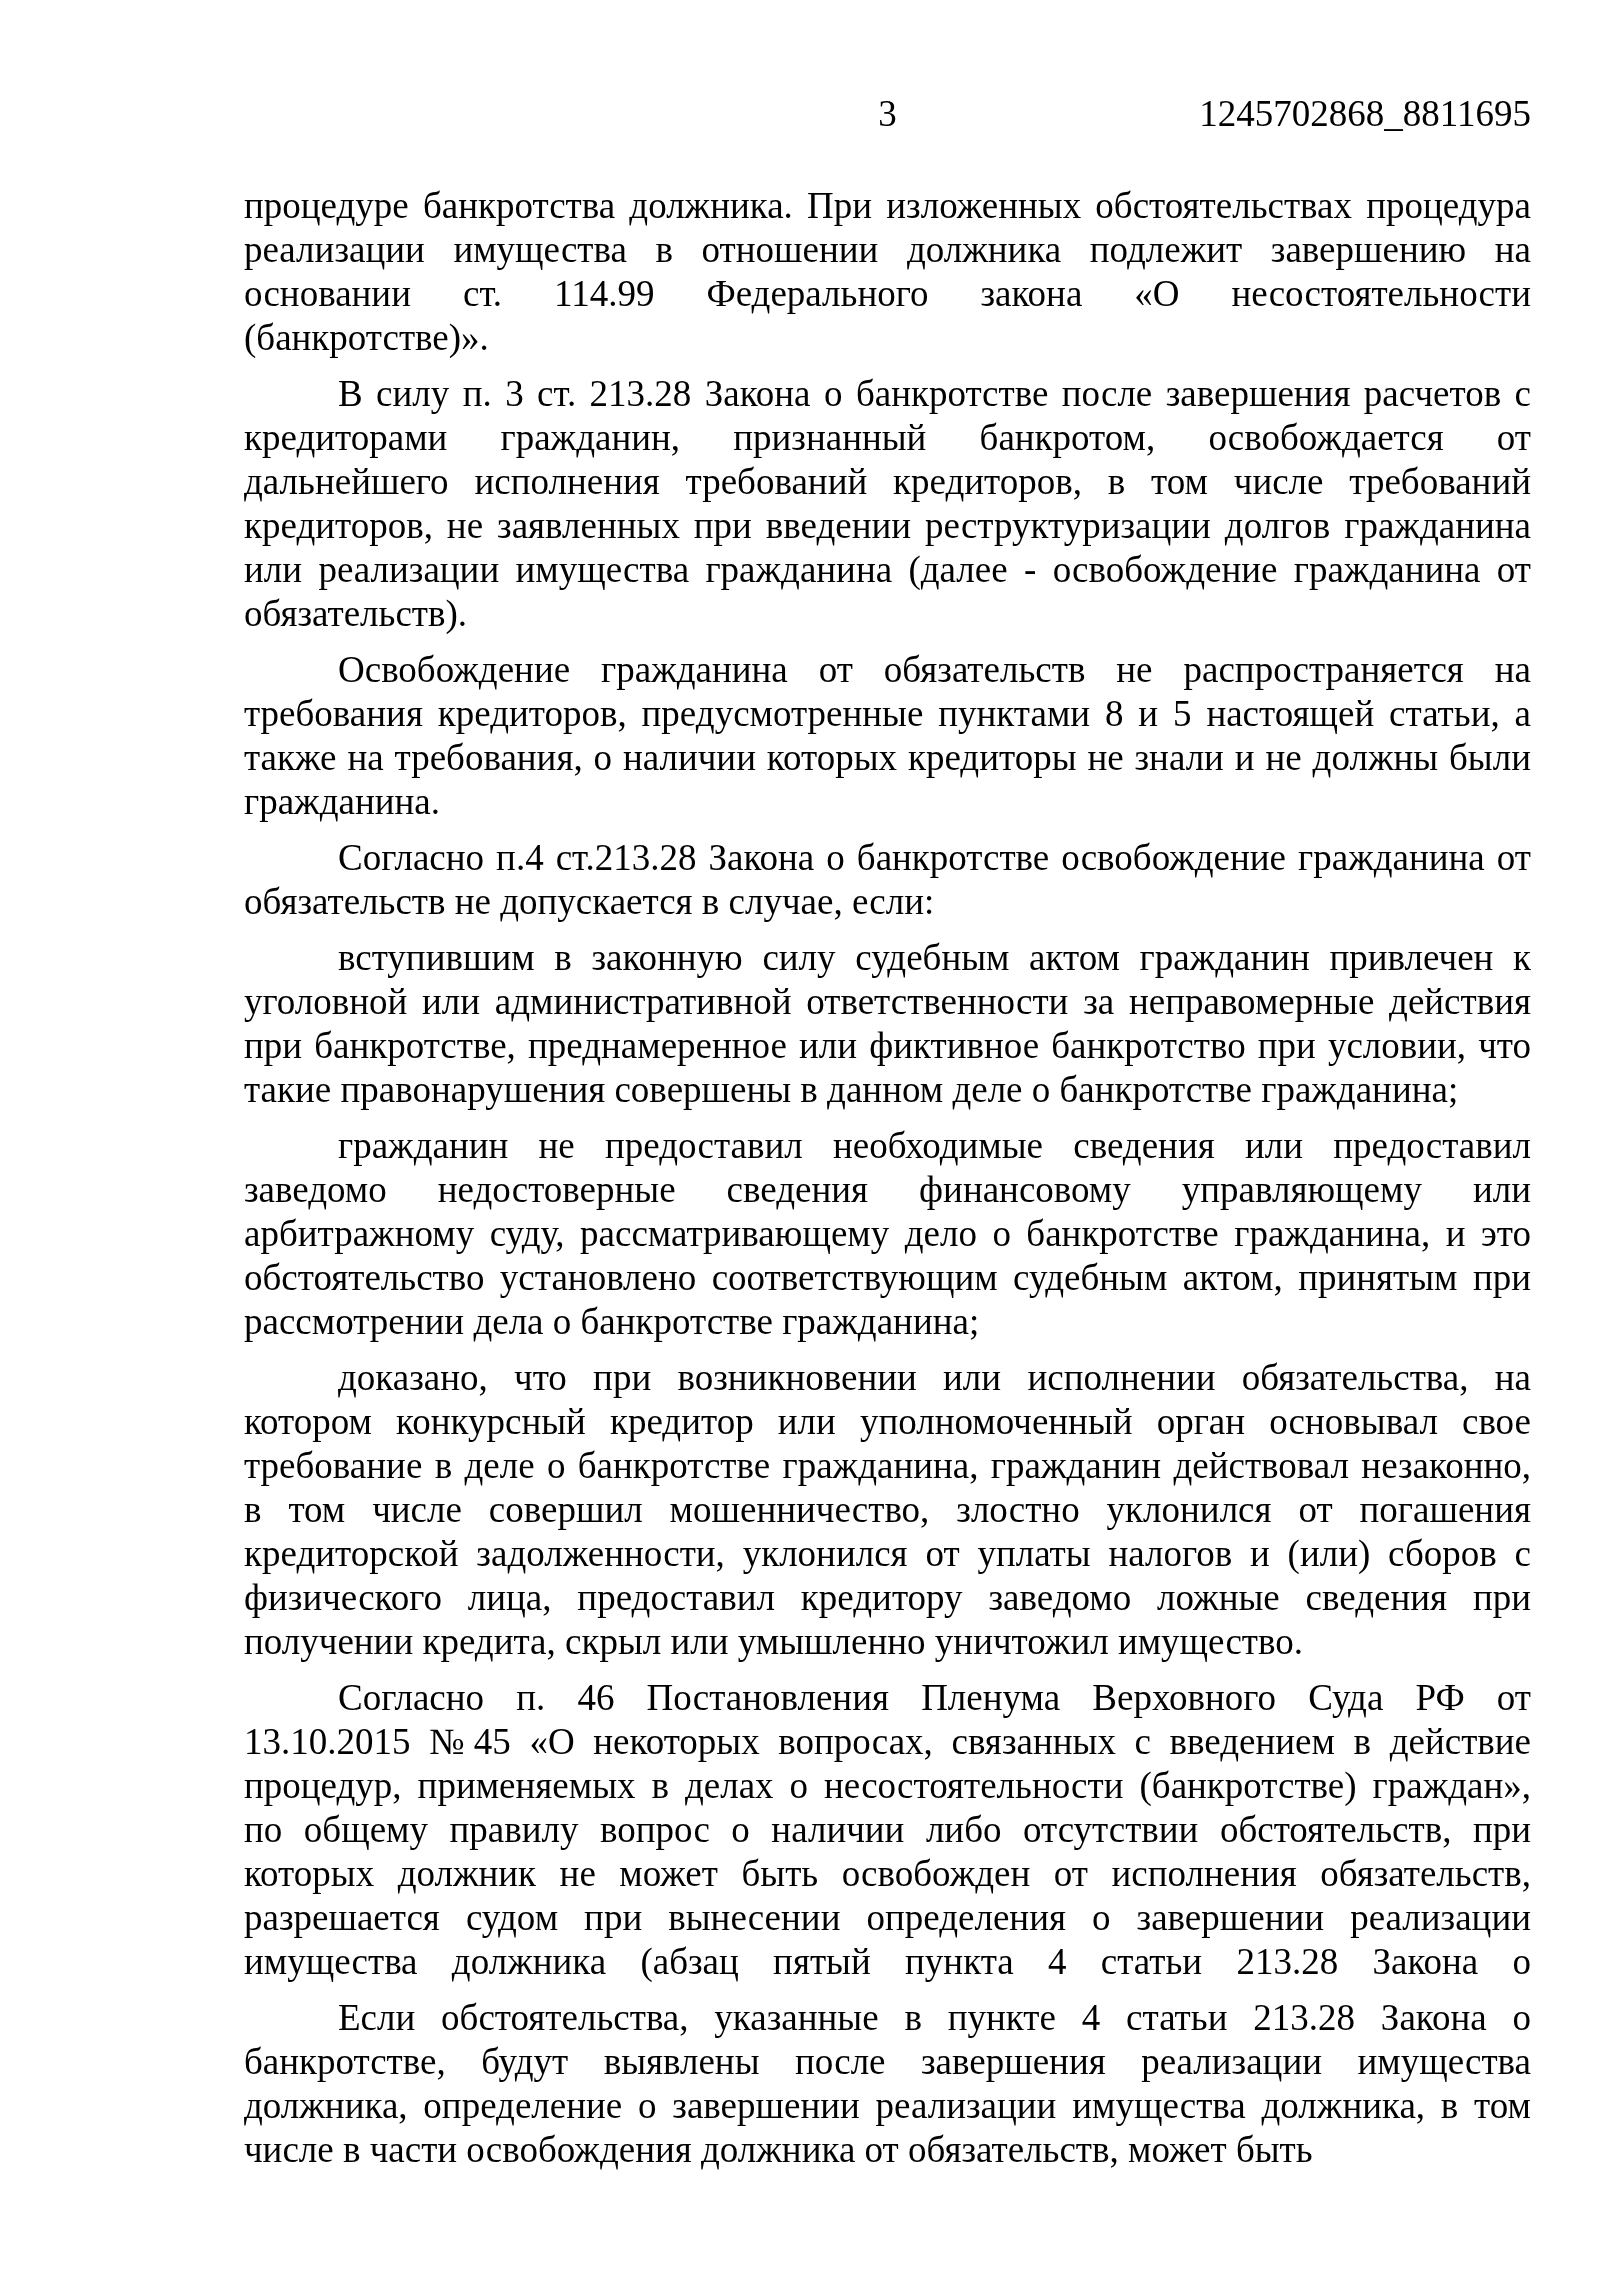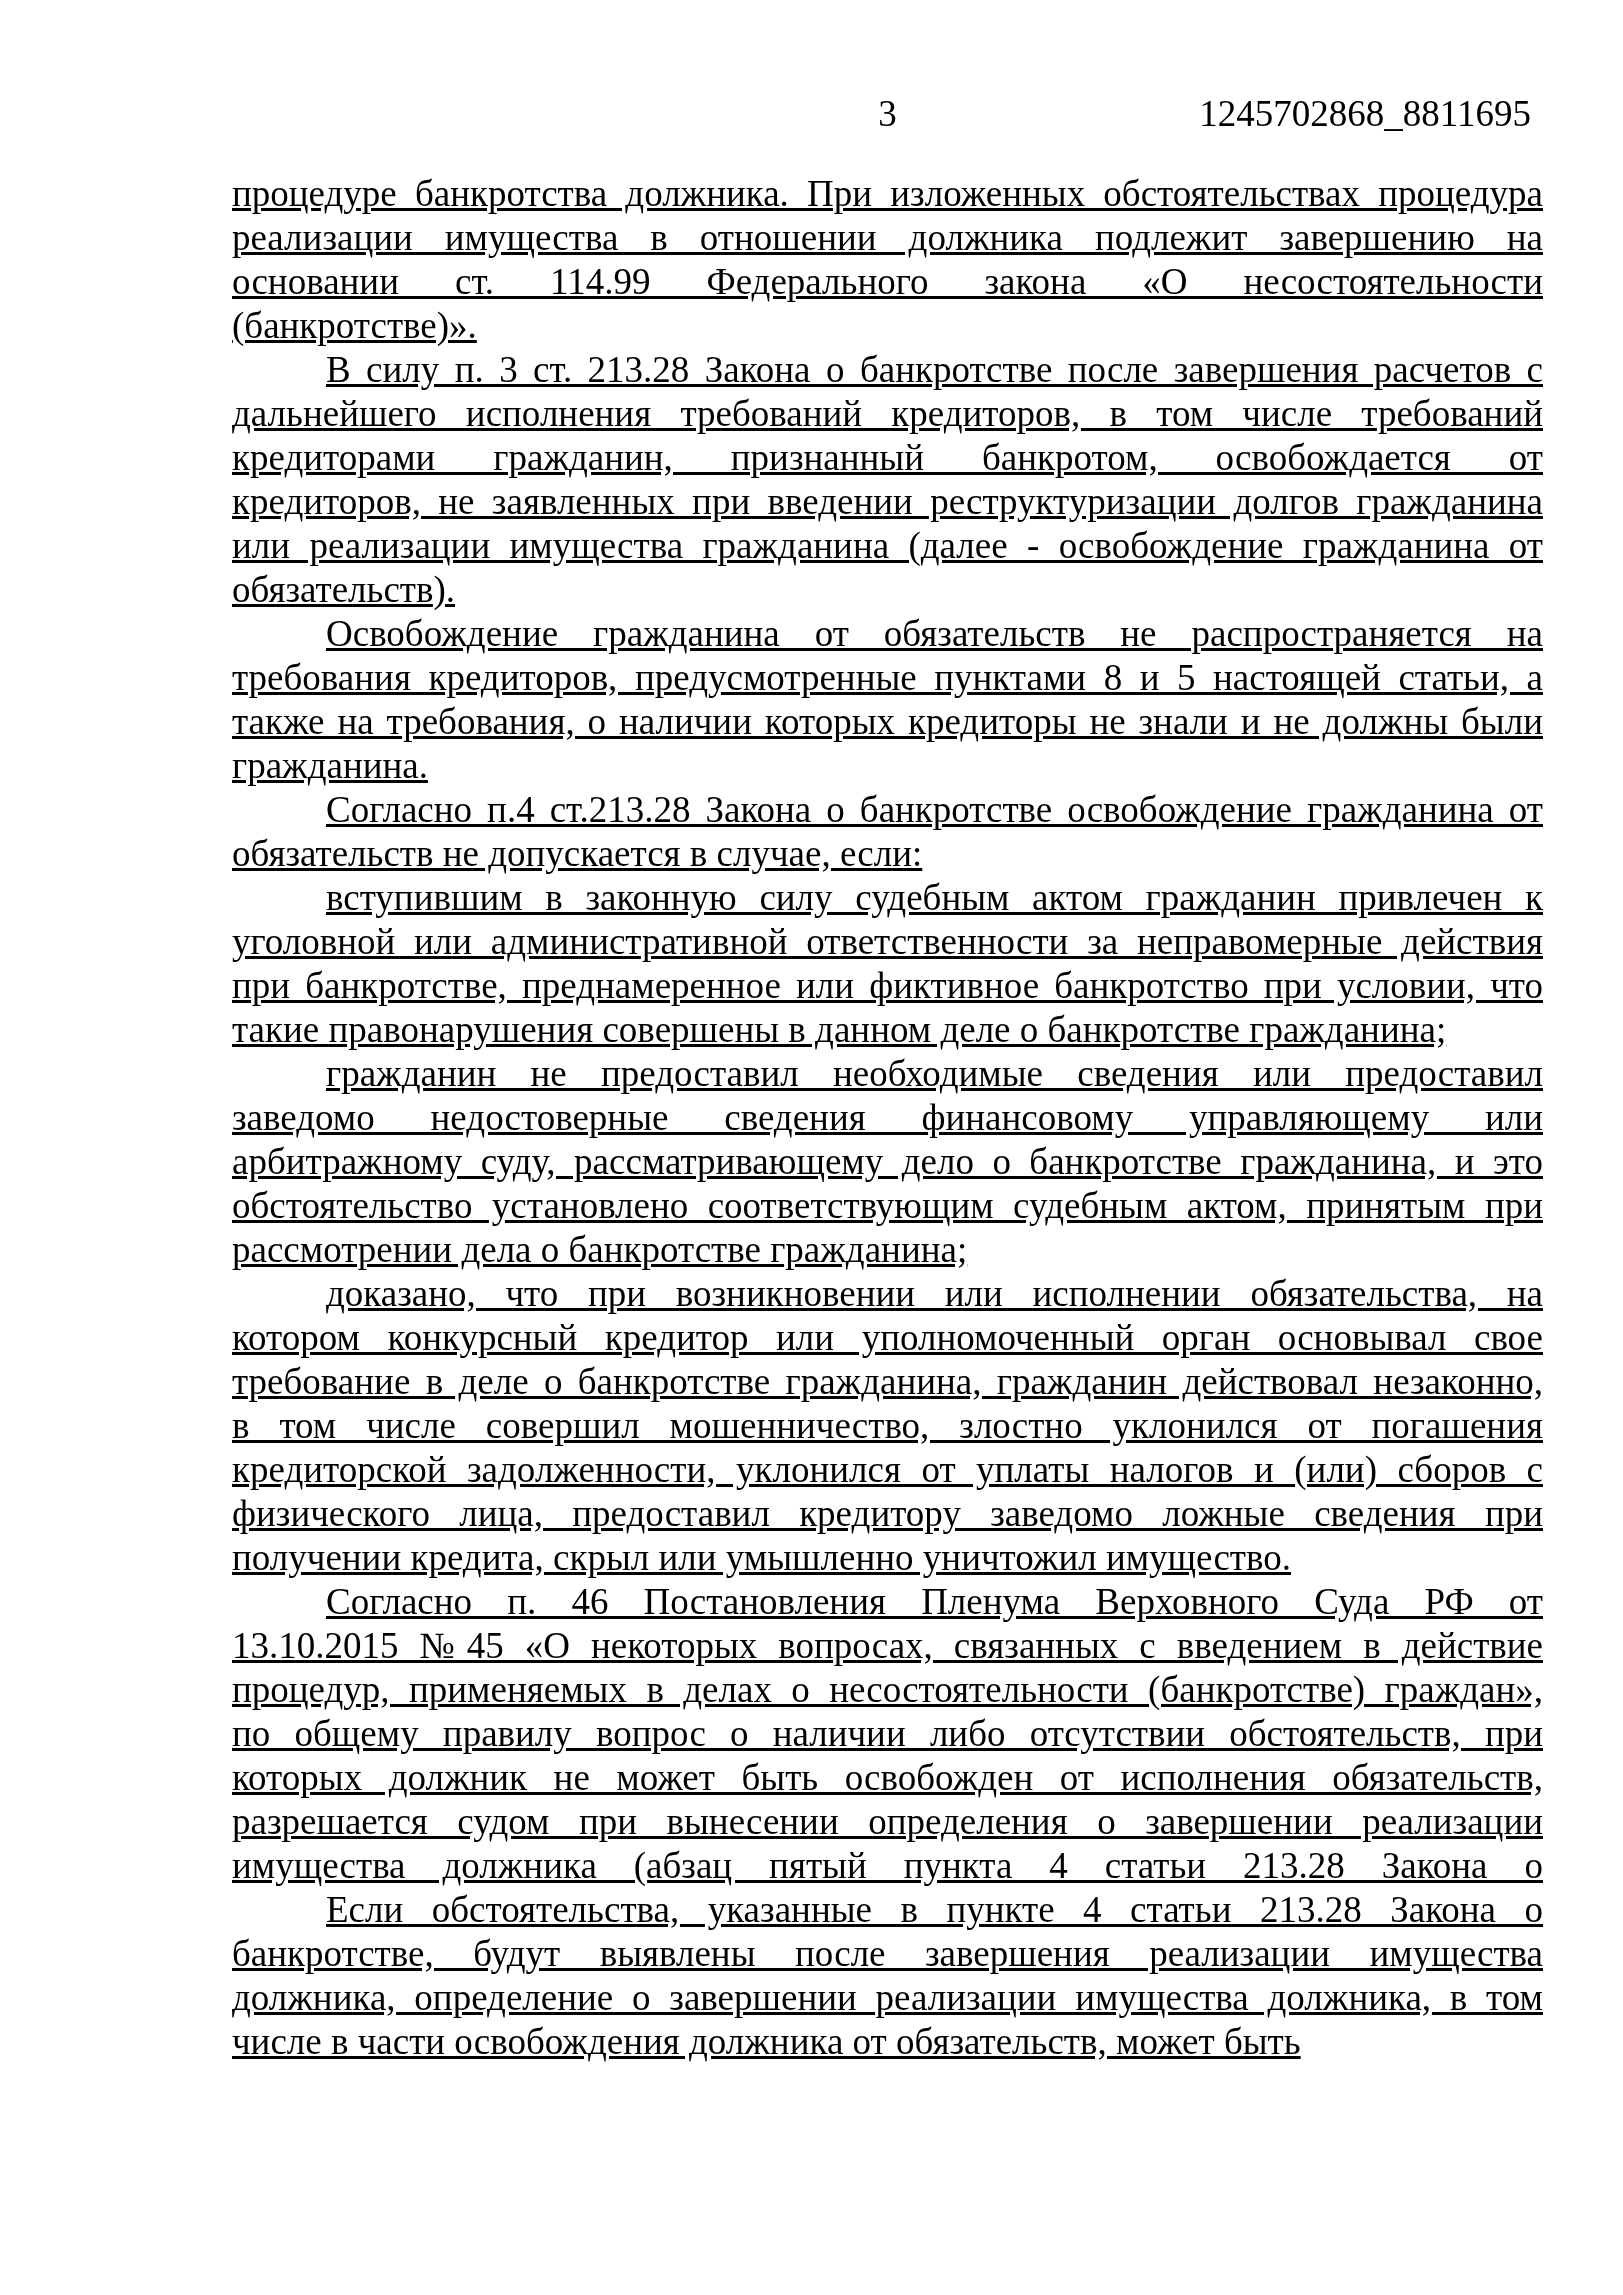--- a/index.html
+++ b/index.html
@@ -38,23 +38,22 @@
   }
   .content {
     position: absolute;
     top: 172px;
     left: 232px;
     right: 80px;
     font-size: 37px;
     line-height: 44px;
   }
   .para {
-    margin: 0;
+    margin: 12px;
     padding: 0;
-    text-decoration: underline;
   }
   .line {
     text-align: justify;
     text-align-last: justify;
     height: 44px;
     overflow: visible;
     white-space: nowrap;
   }
   .line.justified {
     white-space: normal;
@@ -77,22 +76,22 @@
   </div>
   <div class="content">
       <div class="para">
         <div class="line justified">процедуре банкротства должника. При изложенных обстоятельствах процедура</div>
         <div class="line justified">реализации имущества в отношении должника подлежит завершению на</div>
         <div class="line justified">основании ст. 114.99 Федерального закона «О несостоятельности</div>
         <div class="line justified last">(банкротстве)».</div>
       </div>
       <div class="para">
         <div class="line justified indent">В силу п. 3 ст. 213.28 Закона о банкротстве после завершения расчетов с</div>
+        <div class="line justified">кредиторами гражданин, признанный банкротом, освобождается от</div>
         <div class="line justified">дальнейшего исполнения требований кредиторов, в том числе требований</div>
-        <div class="line justified">кредиторами гражданин, признанный банкротом, освобождается от</div>
         <div class="line justified">кредиторов, не заявленных при введении реструктуризации долгов гражданина</div>
         <div class="line justified">или реализации имущества гражданина (далее - освобождение гражданина от</div>
         <div class="line justified last">обязательств).</div>
       </div>
       <div class="para">
         <div class="line justified indent">Освобождение гражданина от обязательств не распространяется на</div>
         <div class="line justified">требования кредиторов, предусмотренные пунктами 8 и 5 настоящей статьи, а</div>
         <div class="line justified">также на требования, о наличии которых кредиторы не знали и не должны были</div>
         <div class="line justified last">гражданина.</div>
       </div>

